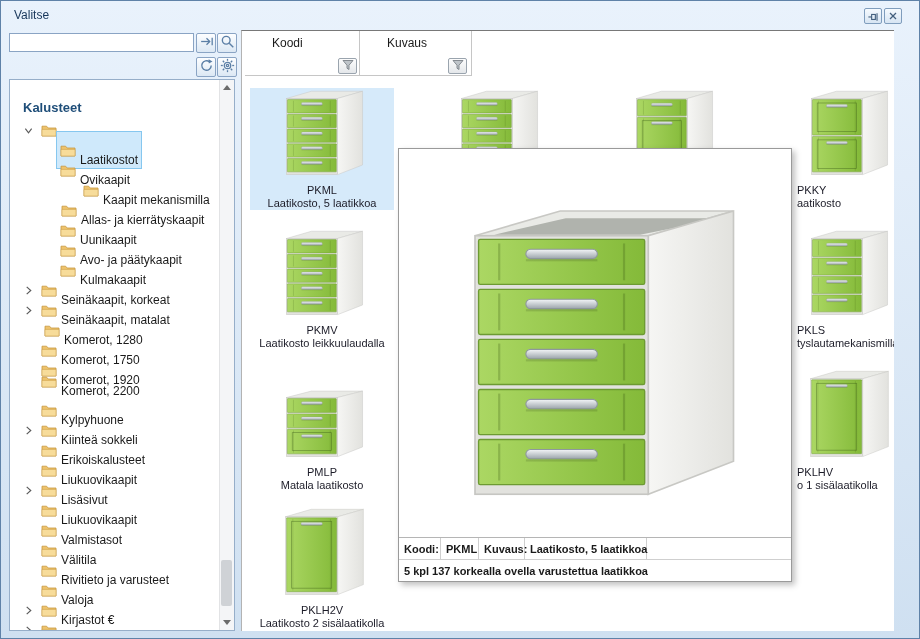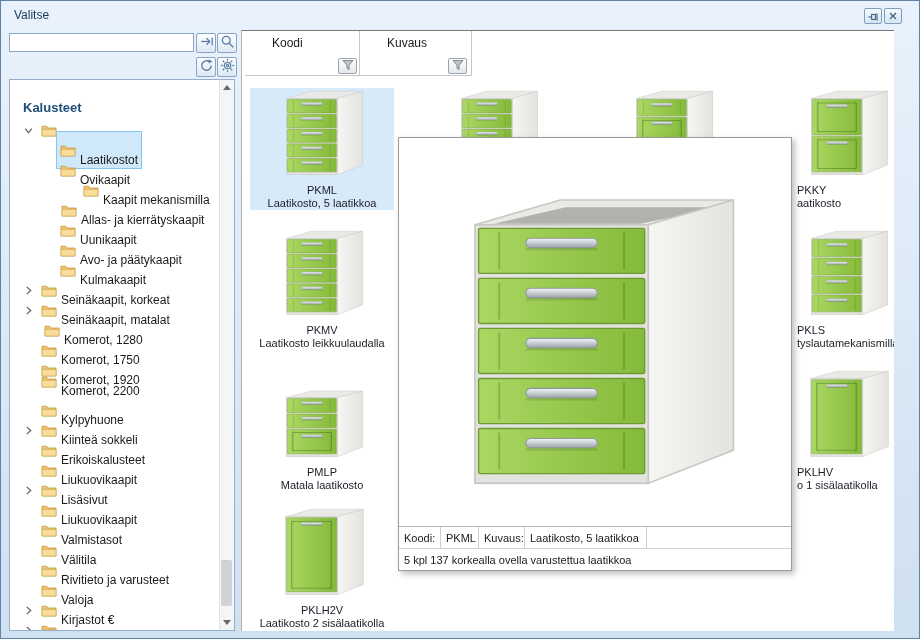--- a/index.html
+++ b/index.html
@@ -36,22 +36,22 @@
   .hcell{position:absolute;top:0;height:45px;box-sizing:border-box;border-right:1px solid #c6c6c6;border-bottom:1px solid #c6c6c6;background:#fff;}
   .hcell .hlabel{position:absolute;left:6px;top:5px;font-size:12px;color:#1a1a1a;margin-left:21px;}
   .fbtn{position:absolute;width:19px;height:16px;box-sizing:border-box;border:1px solid #9aa4ae;border-radius:2px;
     background:linear-gradient(#fdfdfd,#e4e7ea);display:flex;align-items:center;justify-content:center;padding:0;}
   .cell{position:absolute;width:144px;display:flex;flex-direction:column;align-items:center;z-index:1;}
   .cell.selected{background:#d6eafa;}
   .thumb{height:94px;width:100%;display:flex;align-items:flex-end;justify-content:center;}
   .clabel{margin-top:2px;width:100%;text-align:center;font-size:11px;line-height:13px;color:#1c1c28;white-space:nowrap;}
   .cell.clip-left .clabel{text-align:left;padding-left:22px;box-sizing:border-box;}
   
-  .popup{position:absolute;left:156px;top:106px;width:394px;height:434px;background:#fff;z-index:5;
-    border:1px solid #9a9a9a;box-shadow:3px 3px 6px rgba(0,0,0,0.25);box-sizing:border-box;}
+  .popup{position:absolute;left:156px;top:117px;width:394px;height:434px;background:#fff;z-index:5;
+    border:1px solid #9a9a9a;box-shadow:3px 3px 6px rgba(0,0,0,0.25);box-sizing:border-box;font-weight:bold;}
   .popup-img{position:absolute;left:30px;top:40px;width:334px;height:340px;display:flex;align-items:center;justify-content:center;}
   .ptable{position:absolute;left:0;bottom:0;width:100%;border-top:1px solid #b5b5b5;font-size:11px;color:#1a1a1a;}
   .prow1{display:flex;height:21px;border-bottom:1px solid #cfcfcf;align-items:center;}
   .pcell{height:100%;display:flex;align-items:center;box-sizing:border-box;border-right:1px solid #cfcfcf;padding-left:5px;white-space:nowrap;}
   .prow2{height:21px;display:flex;align-items:center;padding-left:5px;white-space:nowrap;}
   .defs{position:absolute;width:0;height:0;}
 </style>
 </head>
 <body>
 

